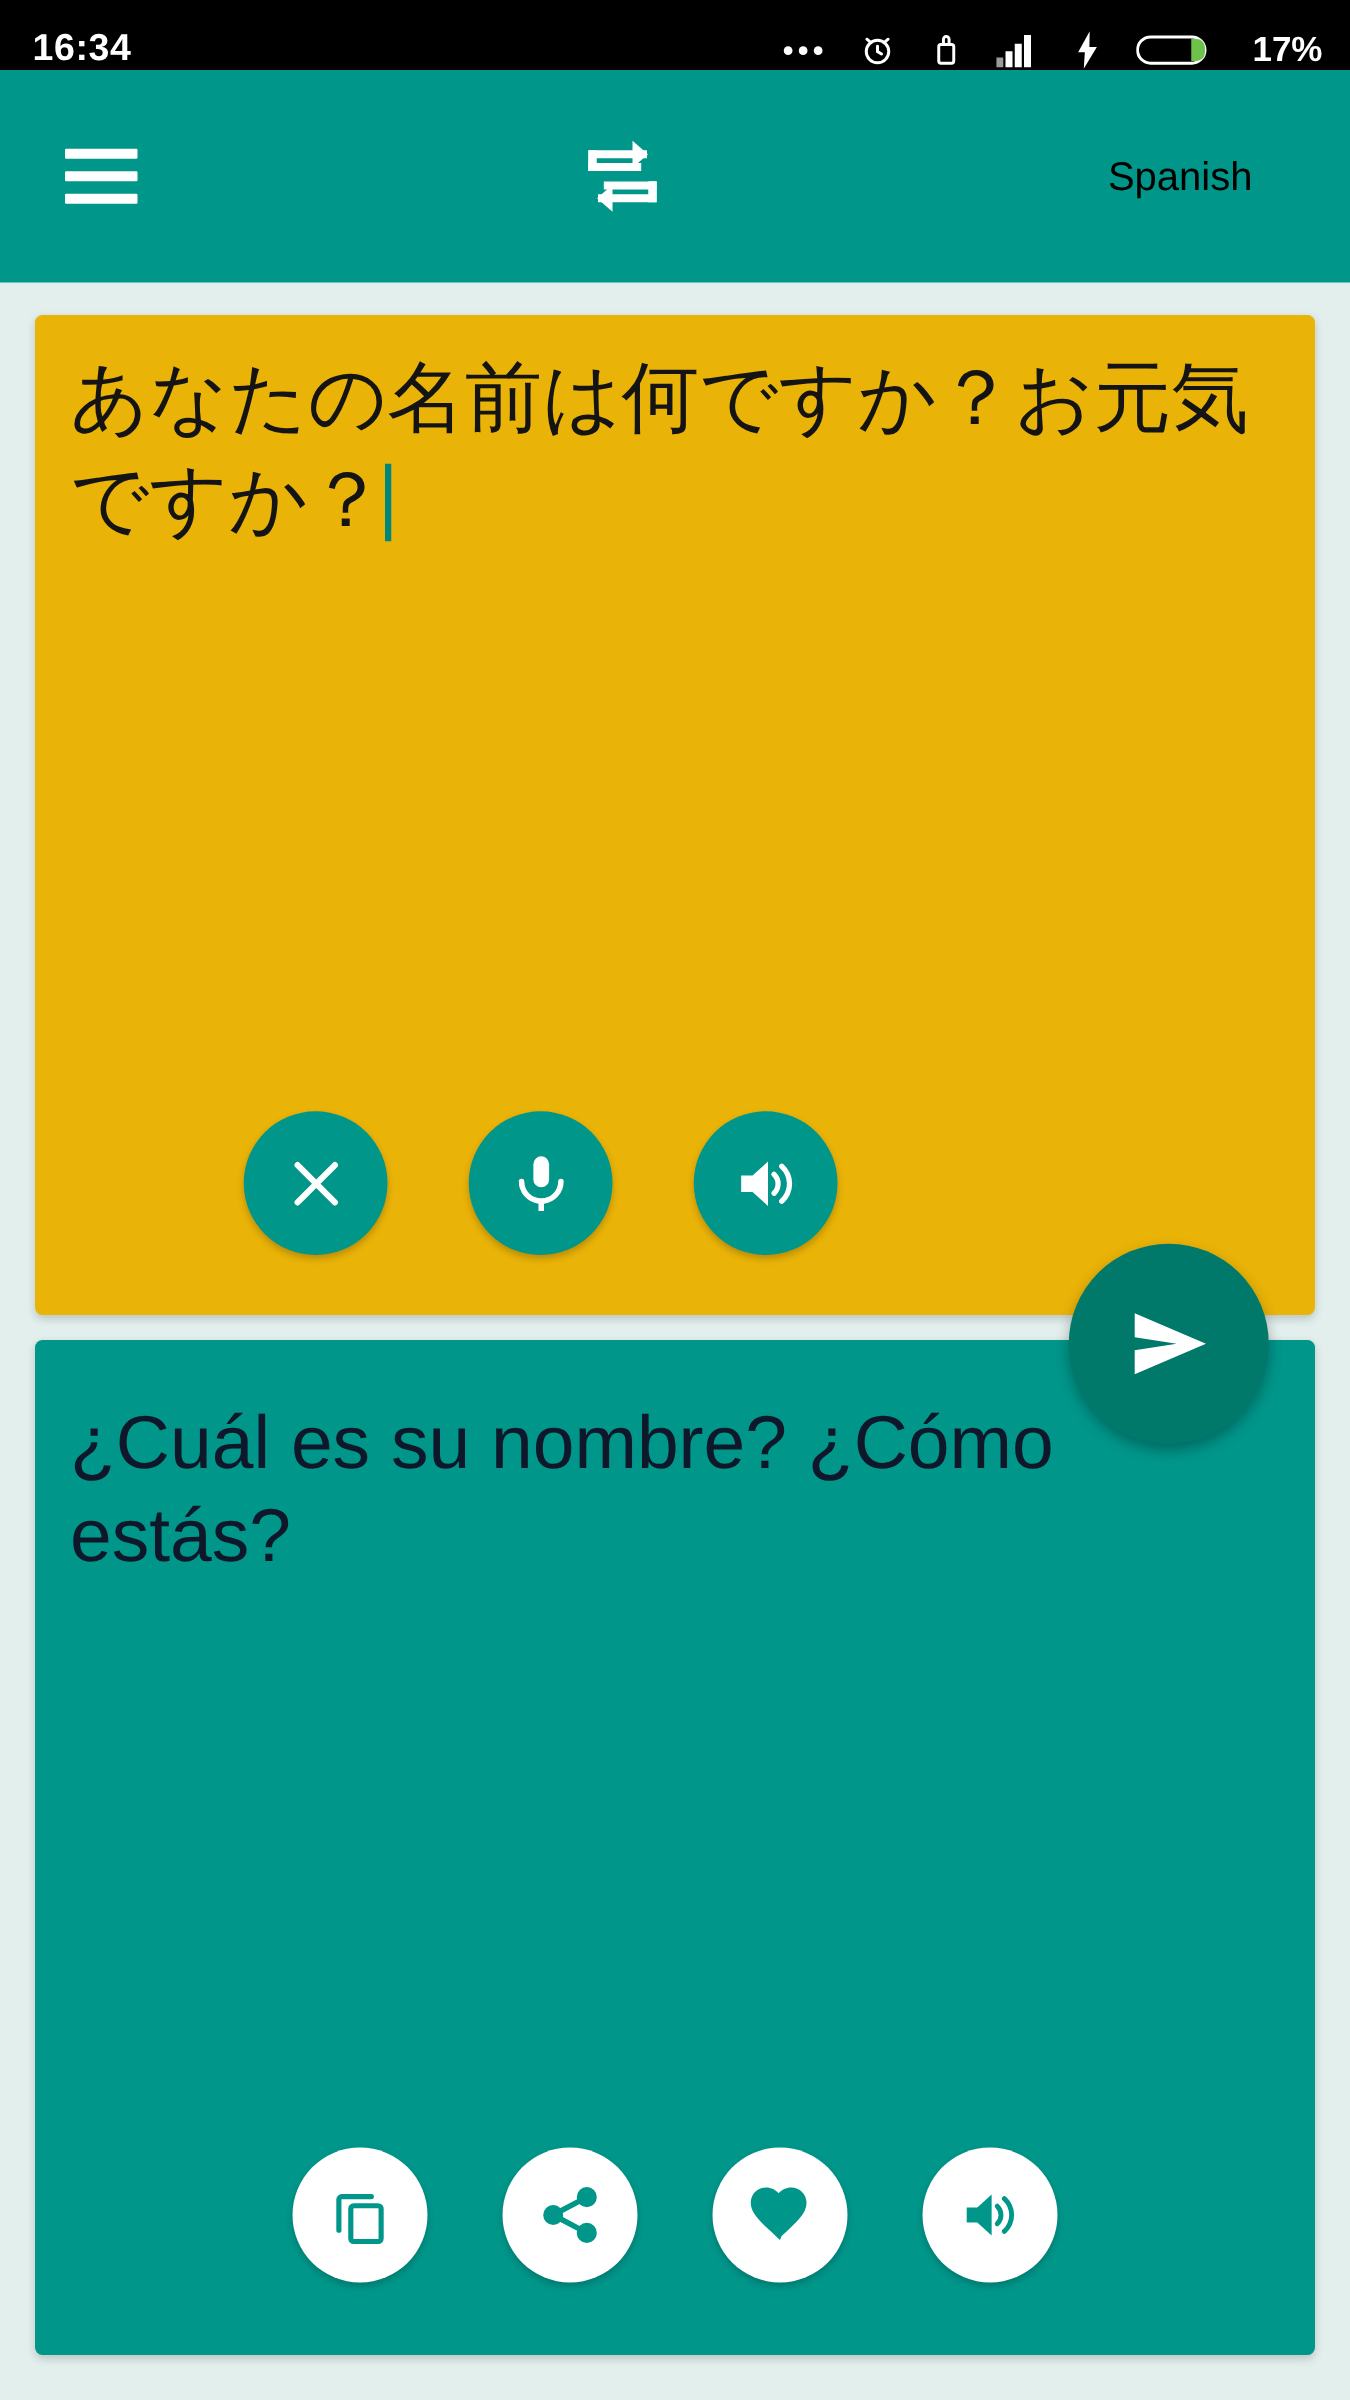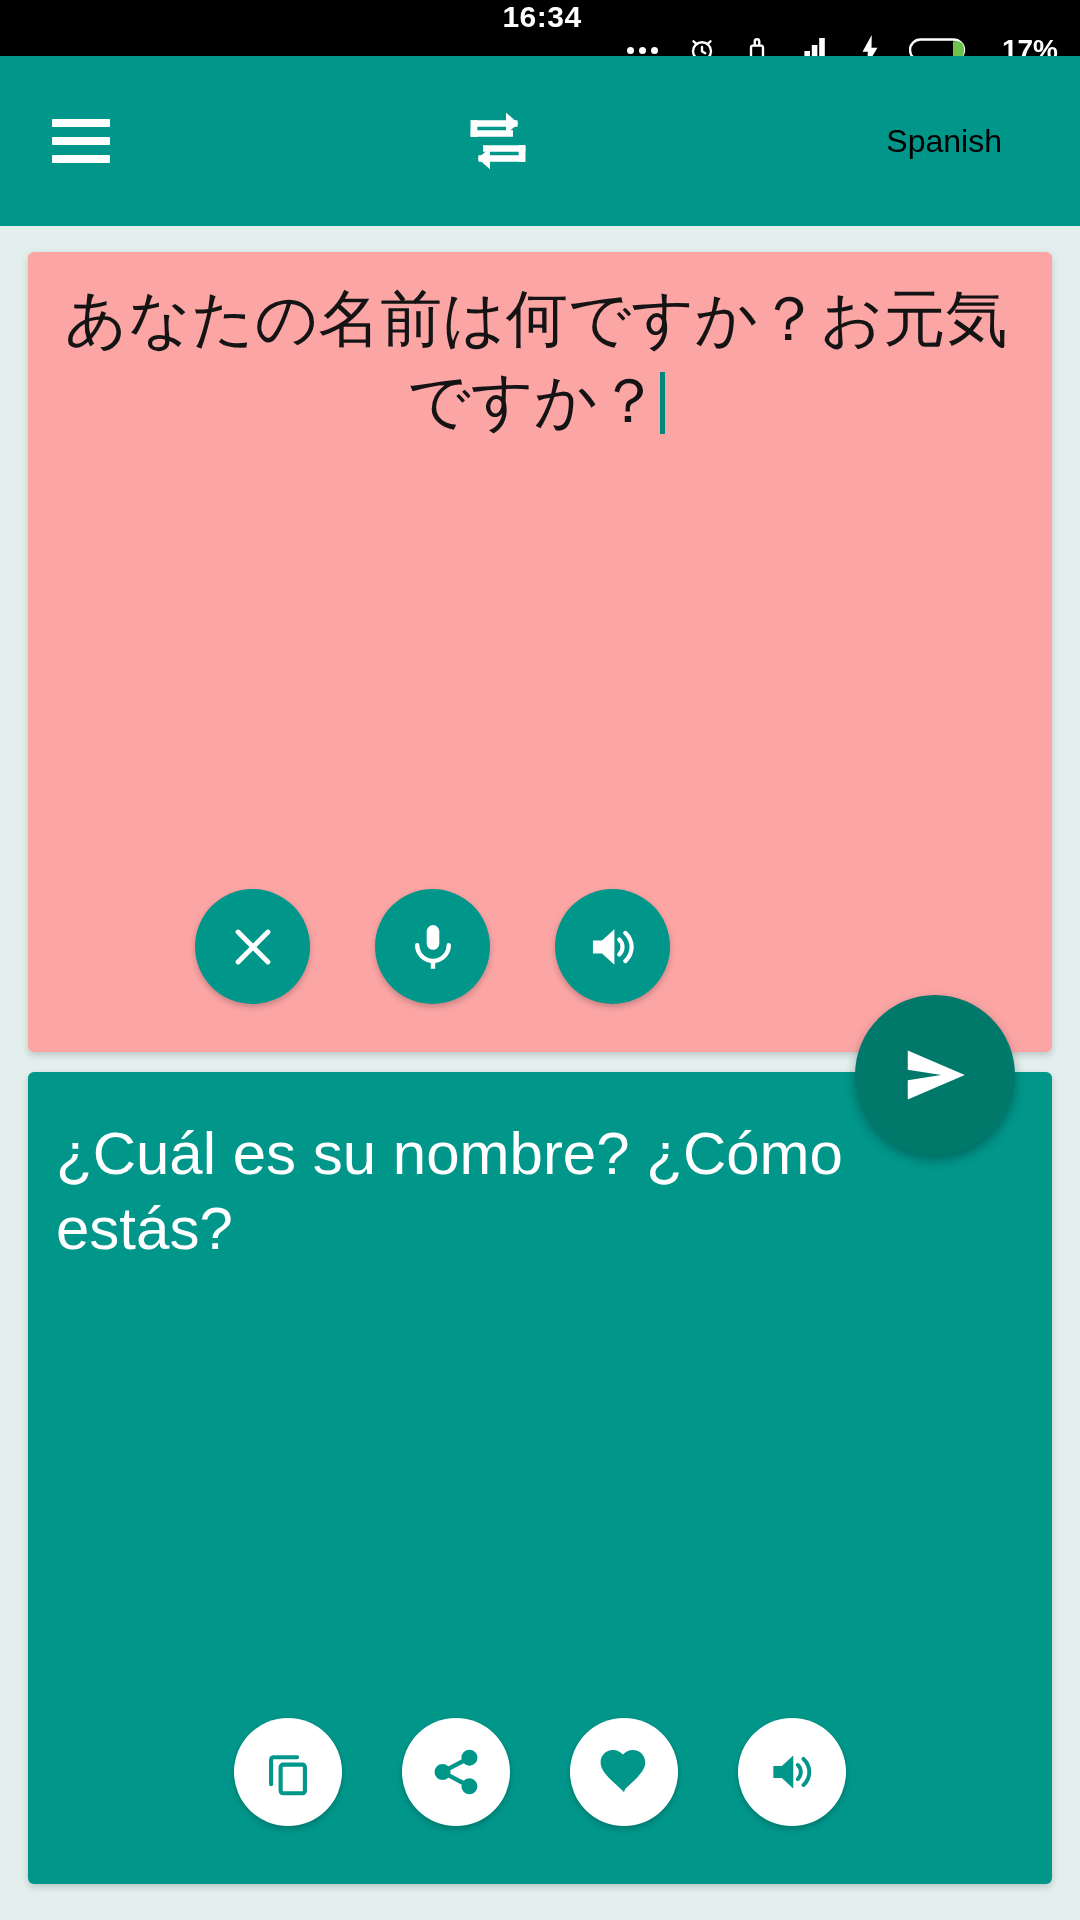--- a/index.html
+++ b/index.html
@@ -8,23 +8,22 @@
     background:#e2efec;
     font-family:"Liberation Sans", sans-serif;
     overflow:hidden;
   }
 
   
   .status-bar{
     position:absolute; top:0; left:0;
     width:1080px; height:56px;
     background:#000;
-    display:flex; align-items:center;
+    display:flex; align-items:flex-end;
     padding:0 22px 0 26px;
-    flex-direction:column;
   }
   .status-time{
     color:#fff; font-size:30px; font-weight:bold;
     letter-spacing:0.5px;
   }
   .status-right{
     margin-left:auto;
     display:flex; align-items:center; gap:29px;
   }
   .dots-icon{ display:flex; gap:5px; align-items:center; }
@@ -62,24 +61,23 @@
   .lang-dst{
     color:#000000; font-size:32px;
     margin-right:78px;
     white-space:nowrap;
   }
 
   
   .source-card{
     position:absolute; left:28px; top:252px;
     width:1024px; height:800px;
-    background:#fca5a5;
+    background:#eab308;
     border-radius:6px;
     box-shadow:0 3px 7px rgba(0,0,0,0.17);
-    text-align:center;
   }
   .source-text{
     position:absolute; left:28px; top:26px;
     width:960px;
     font-size:62px; line-height:1.33;
     color:#141414;
     word-break:break-all;
   }
   .caret{
     display:inline-block;
@@ -121,21 +119,21 @@
     position:absolute; left:28px; top:1072px;
     width:1024px; height:812px;
     background:#00968a;
     border-radius:6px;
     box-shadow:0 3px 7px rgba(0,0,0,0.17);
   }
   .target-text{
     position:absolute; left:28px; top:44px;
     width:965px;
     font-size:60px; line-height:1.25;
-    color:#ffffff;
+    color:#0f172a;
   }
   .target-actions{
     position:absolute; left:0; bottom:58px;
     width:100%;
     display:flex; justify-content:center; align-items:center;
     gap:60px;
   }
   .circle-btn-light{
     width:108px; height:108px;
     border-radius:50%;

